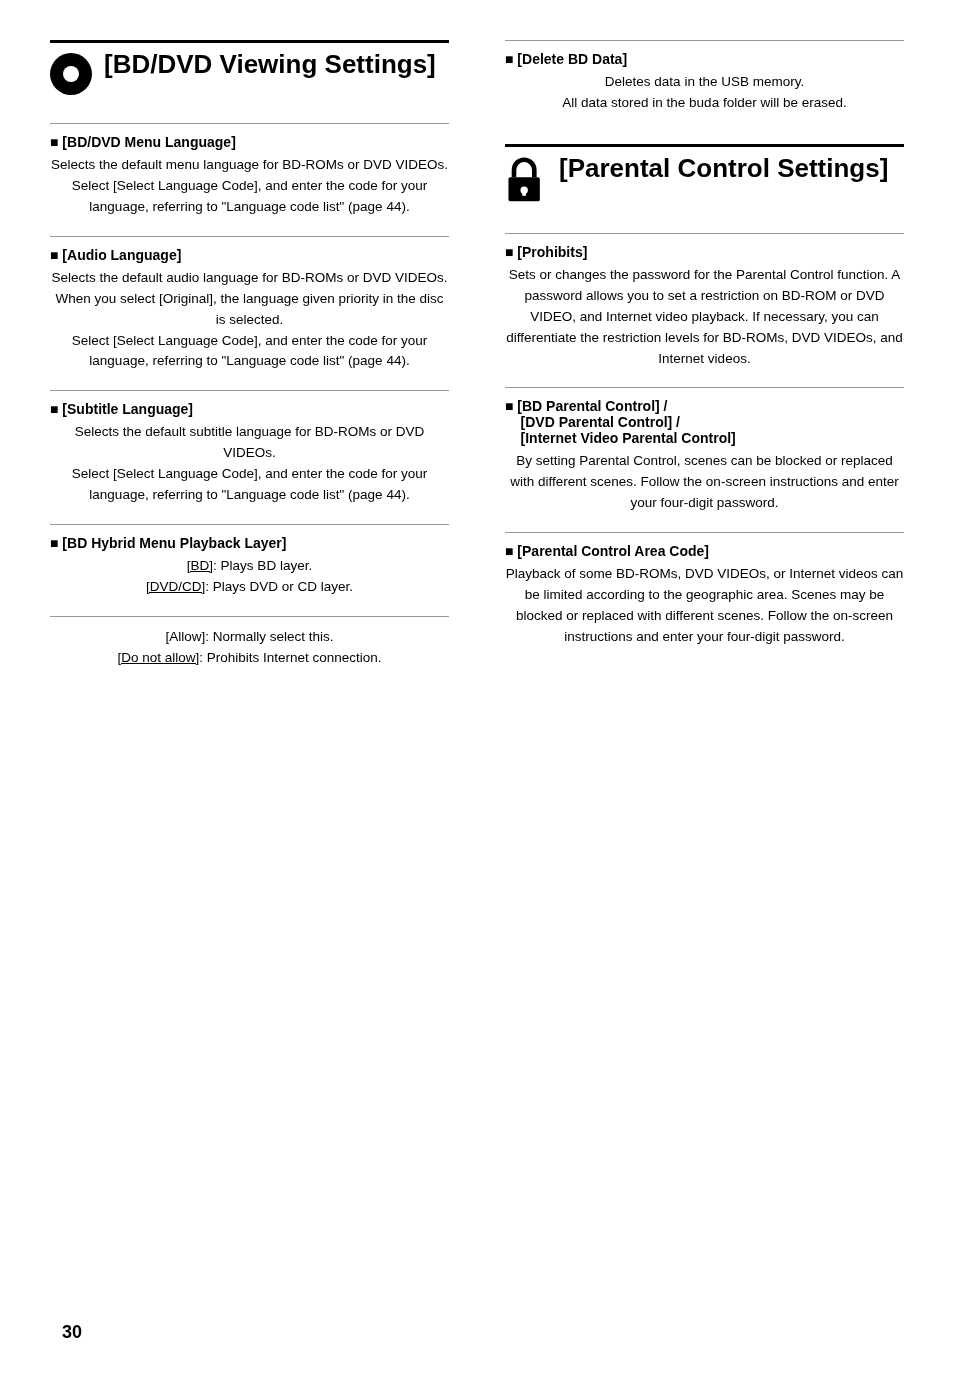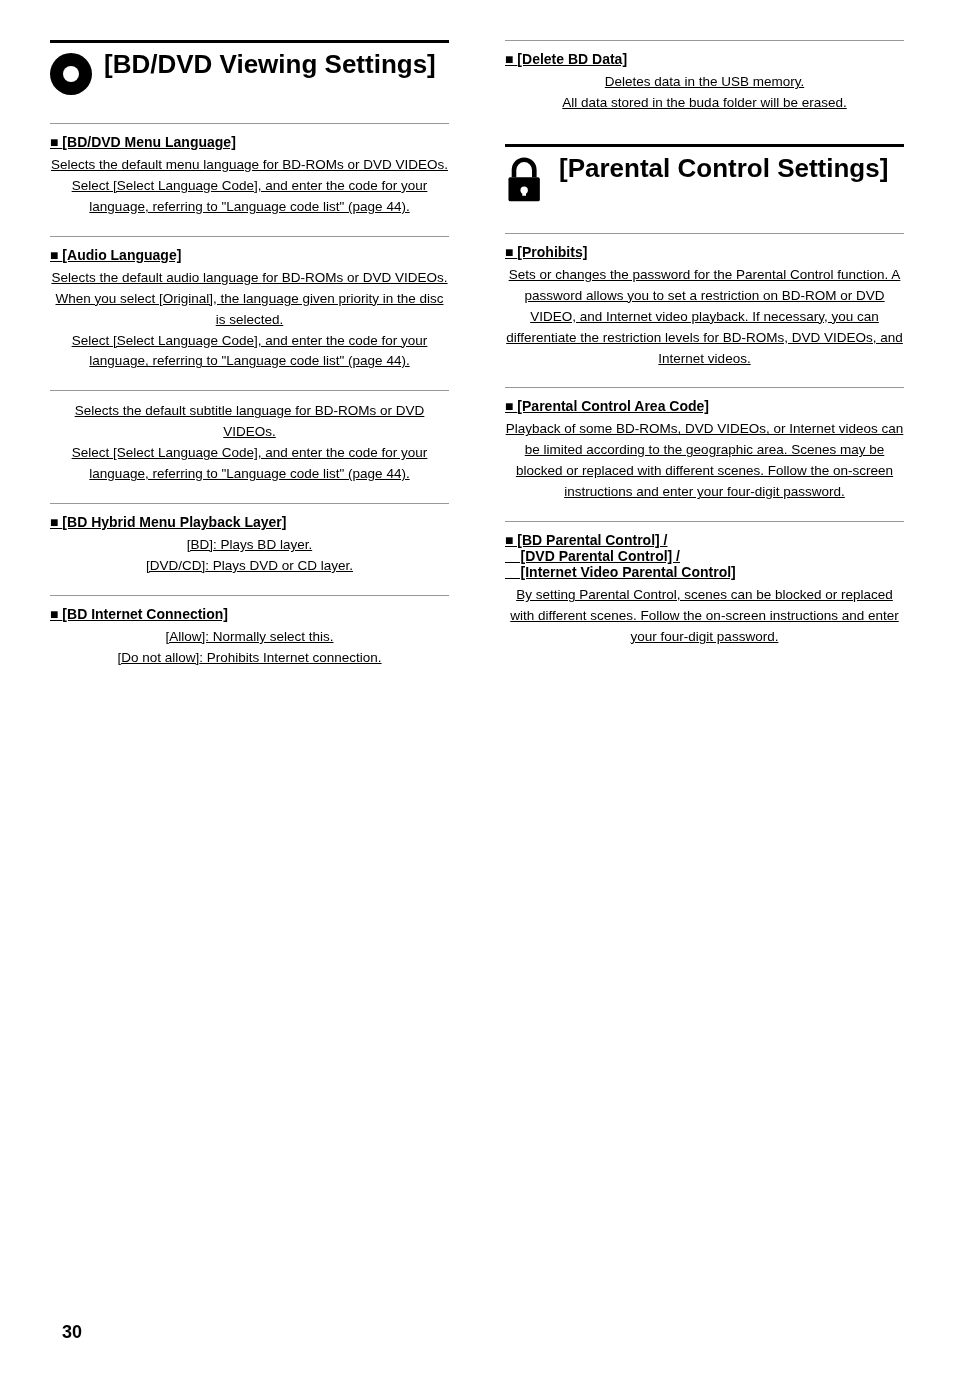--- a/index.html
+++ b/index.html
@@ -82,21 +82,20 @@
       line-height: 1.2;
     }
     .section-border-top {
       border-top: 3px solid #000;
       margin-bottom: 6px;
     }
 
     
     .subsection {
       margin-bottom: 18px;
-      text-decoration: underline;
     }
     .subsection-divider {
       border-top: 1px solid #999;
       margin-bottom: 10px;
     }
     .subsection-title {
       font-weight: bold;
       font-size: 14px;
       margin-bottom: 5px;
     }
@@ -145,42 +144,42 @@
         </div>
         <div class="subsection-body">
           Selects the default audio language for BD-ROMs or DVD VIDEOs.<br>
           When you select [Original], the language given priority in the disc is selected.<br>
           Select [Select Language Code], and enter the code for your language, referring to "Language code list" (page 44).
         </div>
       </div>
 
       <div class="subsection">
         <div class="subsection-divider"></div>
+        <div class="subsection-title">
+          ■ <span>[Subtitle Language]</span>
+        </div>
         <div class="subsection-body">
           Selects the default subtitle language for BD-ROMs or DVD VIDEOs.<br>
           Select [Select Language Code], and enter the code for your language, referring to "Language code list" (page 44).
         </div>
       </div>
 
       <div class="subsection">
         <div class="subsection-divider"></div>
         <div class="subsection-title">
           ■ <span>[BD Hybrid Menu Playback Layer]</span>
         </div>
         <div class="subsection-body">
           <span class="underline">[BD]</span>: Plays BD layer.<br>
           <span class="underline">[DVD/CD]</span>: Plays DVD or CD layer.
         </div>
       </div>
 
       <div class="subsection">
         <div class="subsection-divider"></div>
-        <div class="subsection-title">
-          ■ <span>[BD Internet Connection]</span>
-        </div>
         <div class="subsection-body">
           [Allow]: Normally select this.<br>
           <span class="underline">[Do not allow]</span>: Prohibits Internet connection.
         </div>
       </div>
     </div>
 
     <div class="col-right">
 
       <div class="subsection">
@@ -220,36 +219,36 @@
           ■ <span>[Prohibits]</span>
         </div>
         <div class="subsection-body">
           Sets or changes the password for the Parental Control function. A password allows you to set a restriction on BD-ROM or DVD VIDEO, and Internet video playback. If necessary, you can differentiate the restriction levels for BD-ROMs, DVD VIDEOs, and Internet videos.
         </div>
       </div>
 
       <div class="subsection">
         <div class="subsection-divider"></div>
         <div class="subsection-title">
-          ■ <span>[Parental Control Area Code]</span>
-        </div>
-        <div class="subsection-body">
-          Playback of some BD-ROMs, DVD VIDEOs, or Internet videos can be limited according to the geographic area. Scenes may be blocked or replaced with different scenes. Follow the on-screen instructions and enter your four-digit password.
-        </div>
-      </div>
-
-      <div class="subsection">
-        <div class="subsection-divider"></div>
-        <div class="subsection-title">
           ■ [BD Parental Control] /<br>
           &nbsp;&nbsp;&nbsp;&nbsp;[DVD Parental Control] /<br>
           &nbsp;&nbsp;&nbsp;&nbsp;[Internet Video Parental Control]
         </div>
         <div class="subsection-body">
           By setting Parental Control, scenes can be blocked or replaced with different scenes. Follow the on-screen instructions and enter your four-digit password.
         </div>
       </div>
+
+      <div class="subsection">
+        <div class="subsection-divider"></div>
+        <div class="subsection-title">
+          ■ <span>[Parental Control Area Code]</span>
+        </div>
+        <div class="subsection-body">
+          Playback of some BD-ROMs, DVD VIDEOs, or Internet videos can be limited according to the geographic area. Scenes may be blocked or replaced with different scenes. Follow the on-screen instructions and enter your four-digit password.
+        </div>
+      </div>
     </div>
 
   </div>
 
   <div class="page-number">30</div>
 </div>
 
 </body></html>

